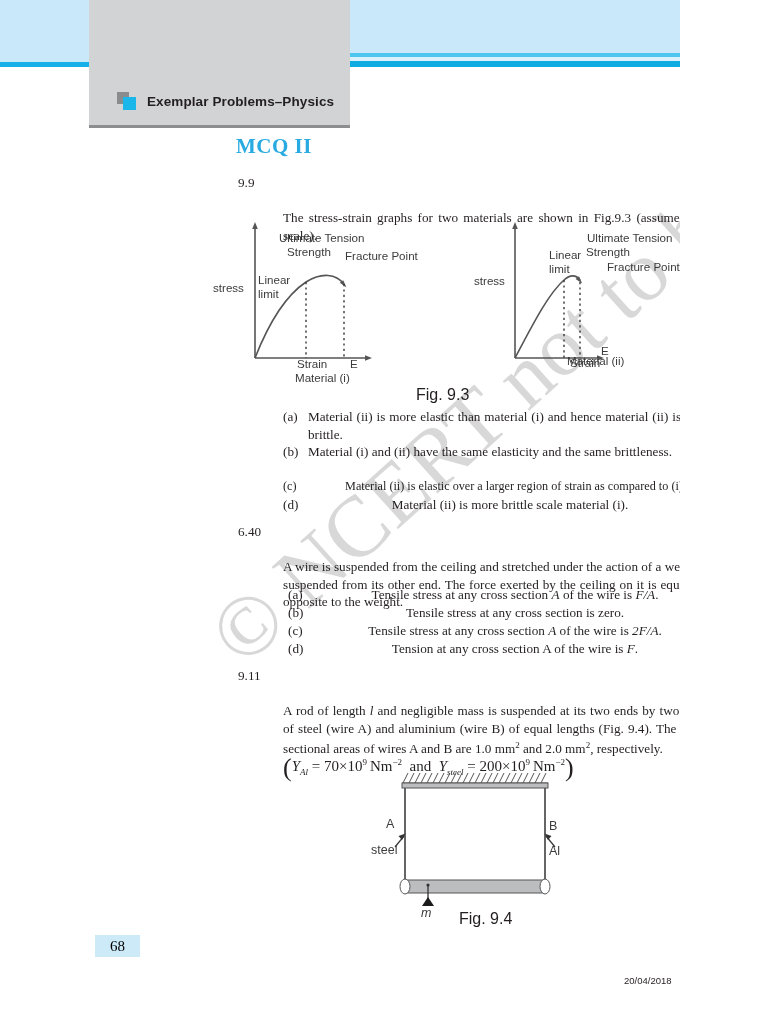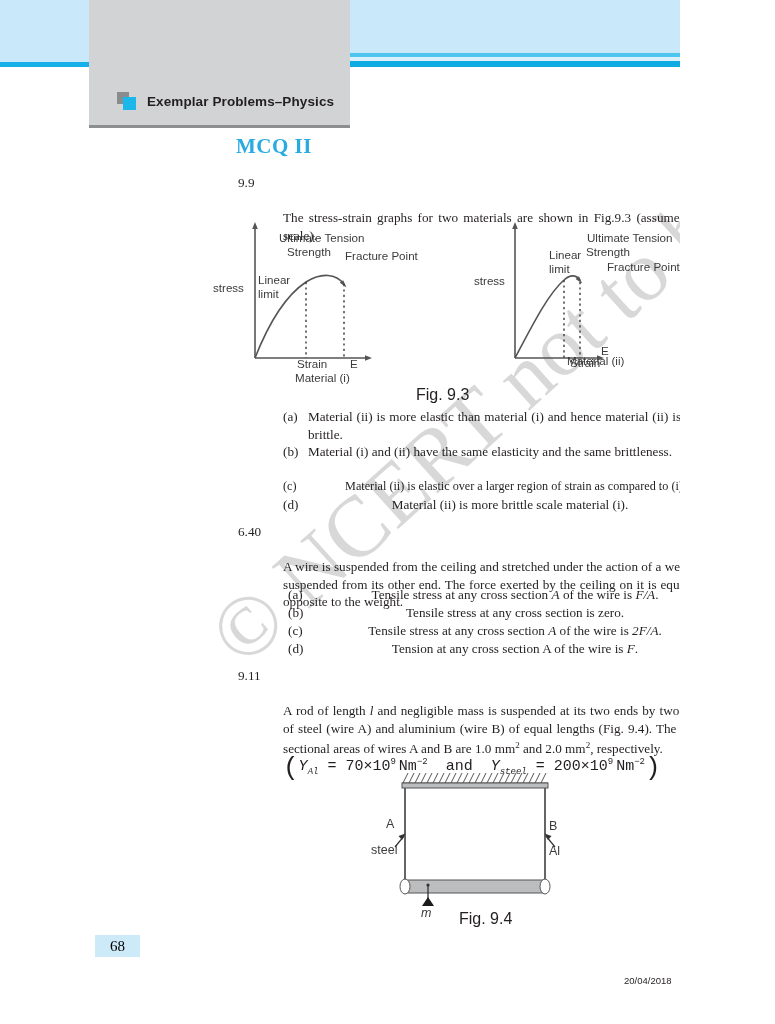--- a/index.html
+++ b/index.html
@@ -96,21 +96,21 @@
   .glabel{
     position:absolute;
     font-family:Liberation Sans, sans-serif;
     font-size:11.6px;color:#3b3b3b;line-height:13.5px;
     white-space:nowrap;
   }
 
   
   .formula{
     position:absolute;left:283px;top:753px;
-    font-family:Liberation Mono, monospace;
+    font-family:Liberation Serif, serif;
     font-size:15px;color:#231f20;white-space:nowrap;
   }
   .formula .paren{font-size:26px;vertical-align:-5px;font-weight:300;}
 
   
   .pagenum-bg{
     position:absolute;left:95px;top:935px;width:45px;height:22px;background:#cdeaf8;
   }
   .pagenum{
     position:absolute;left:95px;top:935px;width:45px;height:22px;

